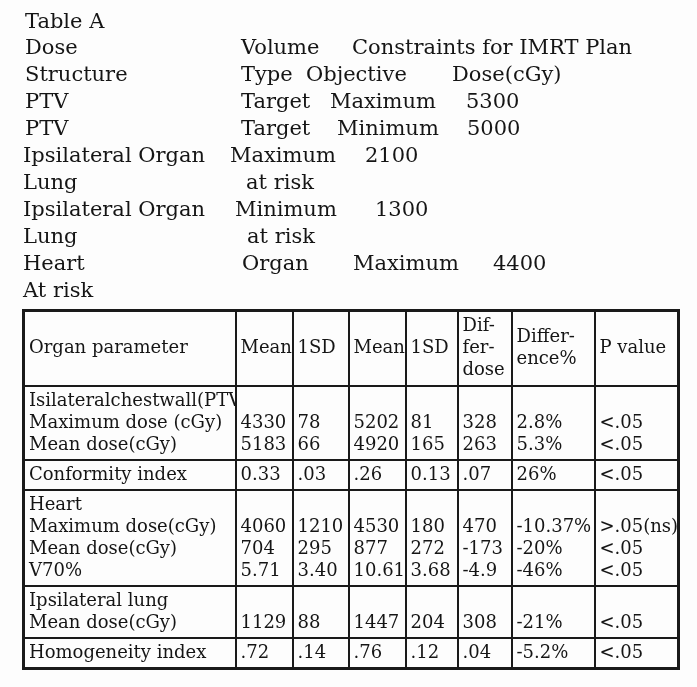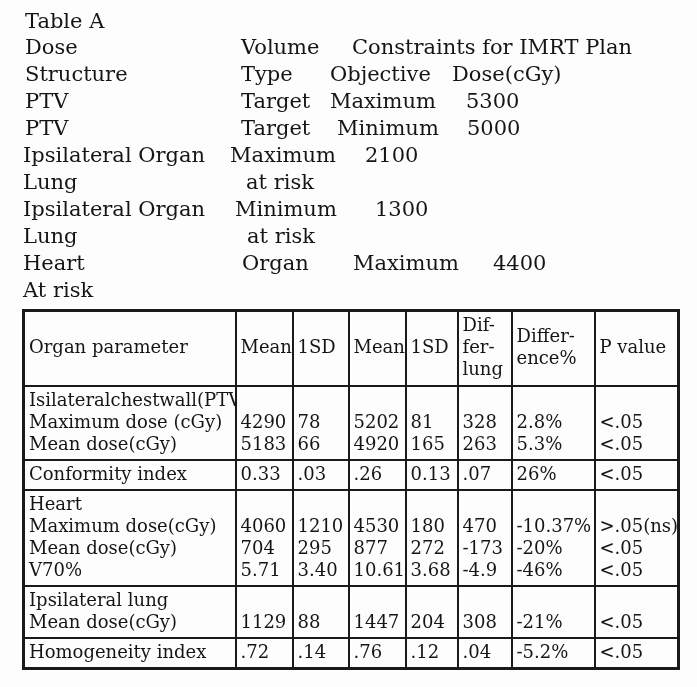--- a/index.html
+++ b/index.html
@@ -64,21 +64,21 @@
       <span style="left:25px">Table A</span>
     </div>
     <div class="pline" style="top:34px">
       <span style="left:25px">Dose</span>
       <span style="left:352px">Constraints for IMRT Plan</span>
       <span style="left:241px">Volume</span>
     </div>
     <div class="pline" style="top:61px">
       <span style="left:25px">Structure</span>
       <span style="left:241px">Type</span>
-      <span style="left:330px">Objective</span>
+      <span style="left:306px">Objective</span>
       <span style="left:452px">Dose(cGy)</span>
     </div>
     <div class="pline" style="top:88px">
       <span style="left:25px">PTV</span>
       <span style="left:241px">Target</span>
       <span style="left:330px">Maximum</span>
       <span style="left:466px">5300</span>
     </div>
     <div class="pline" style="top:115px">
       <span style="left:25px">PTV</span>
@@ -128,32 +128,32 @@
     </colgroup>
     <thead>
       <tr style="height:75px">
         <th>Organ parameter</th>
         <th>Mean</th>
         <th>1SD</th>
         <th>Mean</th>
         <th>1SD</th>
         <th>Dif-
 fer-
-lung</th>
+dose</th>
         <th>Differ-
 ence%</th>
         <th>P value</th>
       </tr>
     </thead>
     <tbody>
       <tr style="height:74px">
         <td>Isilateralchestwall(PTV)
 Maximum dose (cGy)
 Mean dose(cGy)</td>
-        <td>4290
+        <td>4330
 5183</td>
         <td>78
 66</td>
         <td>5202
 4920</td>
         <td>81
 165</td>
         <td>328
 263</td>
         <td>2.8%

